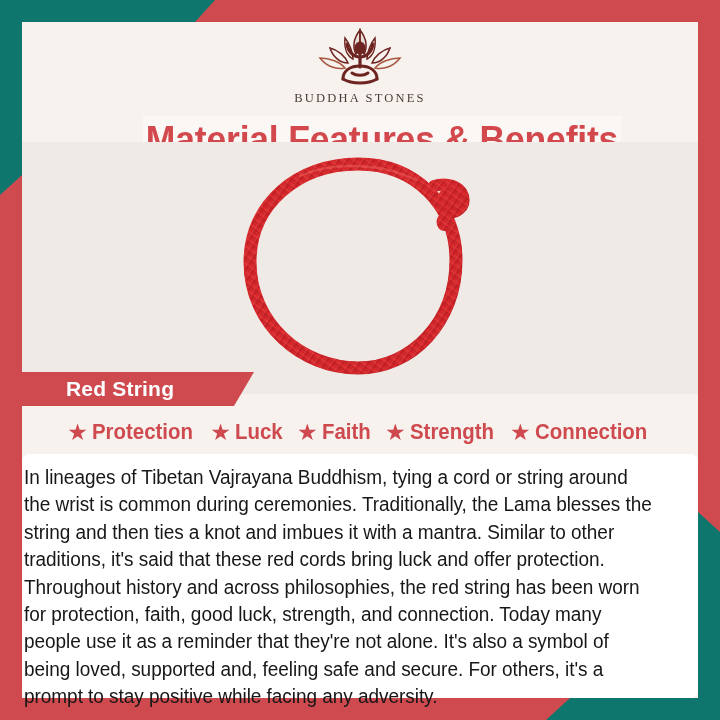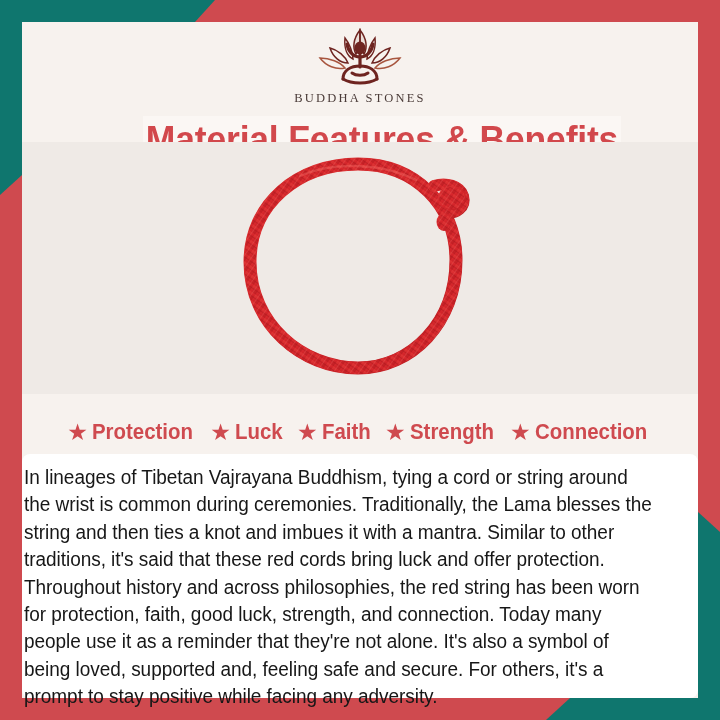--- a/index.html
+++ b/index.html
@@ -286,20 +286,23 @@
 
         <ellipse cx="232" cy="48" rx="14" ry="12" fill="url(#cordg)"></ellipse>
         <ellipse cx="232" cy="48" rx="13" ry="11" fill="url(#weave)" opacity="0.95"></ellipse>
         <ellipse cx="224" cy="72" rx="7.5" ry="9" fill="url(#cordg)"></ellipse>
         <ellipse cx="224" cy="72" rx="6.8" ry="8.2" fill="url(#weave)" opacity="0.95"></ellipse>
 
         <path d="M80 26 C110 12 160 12 196 30" fill="none" stroke="#ff7b72" stroke-width="2.4" stroke-opacity="0.35" stroke-linecap="round"></path>
       </svg>
     </div>
 
+    <div class="label-ribbon">
+      <span class="label-text">Red String</span>
+    </div>
 
     <div class="features">
       <span class="feature">
         <span class="star">★</span>
         <span class="feature-label">Protection</span>
       </span>
       <span class="feature">
         <span class="star">★</span>
         <span class="feature-label">Luck</span>
       </span>

